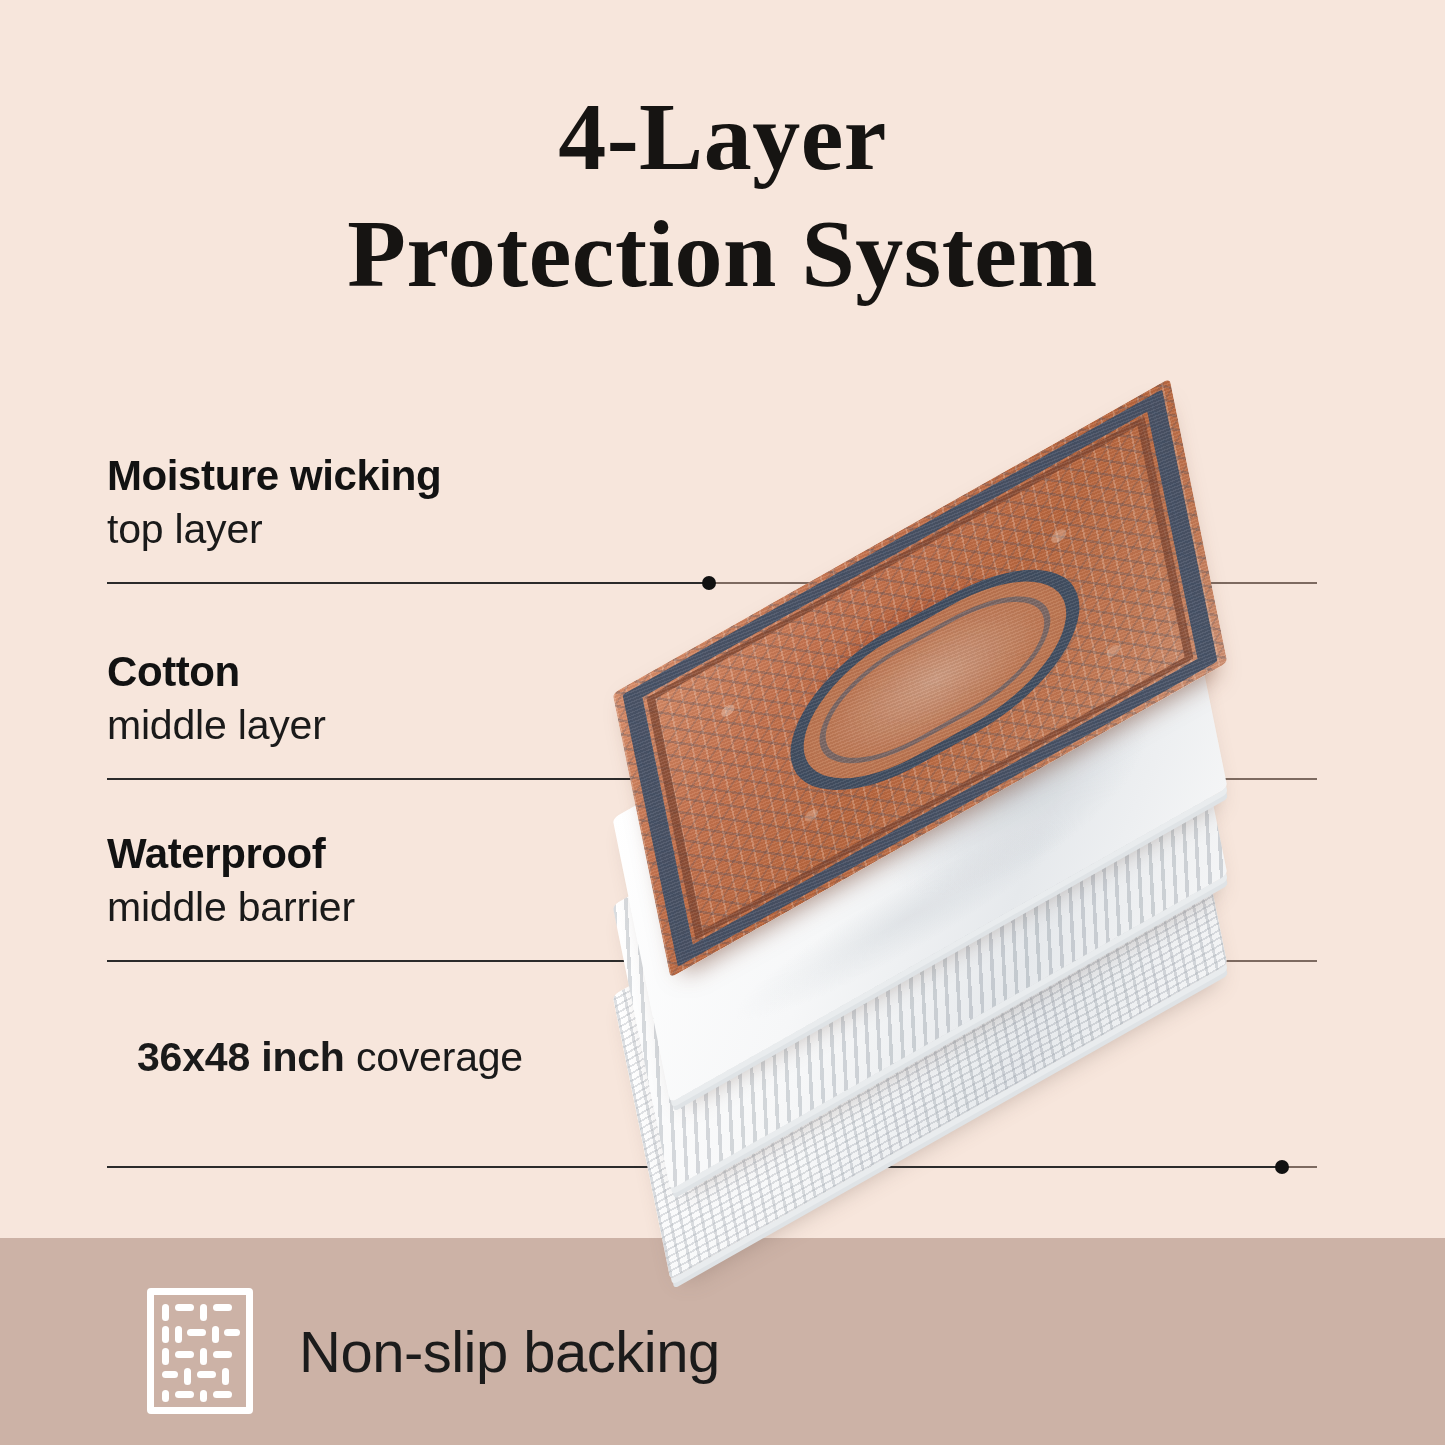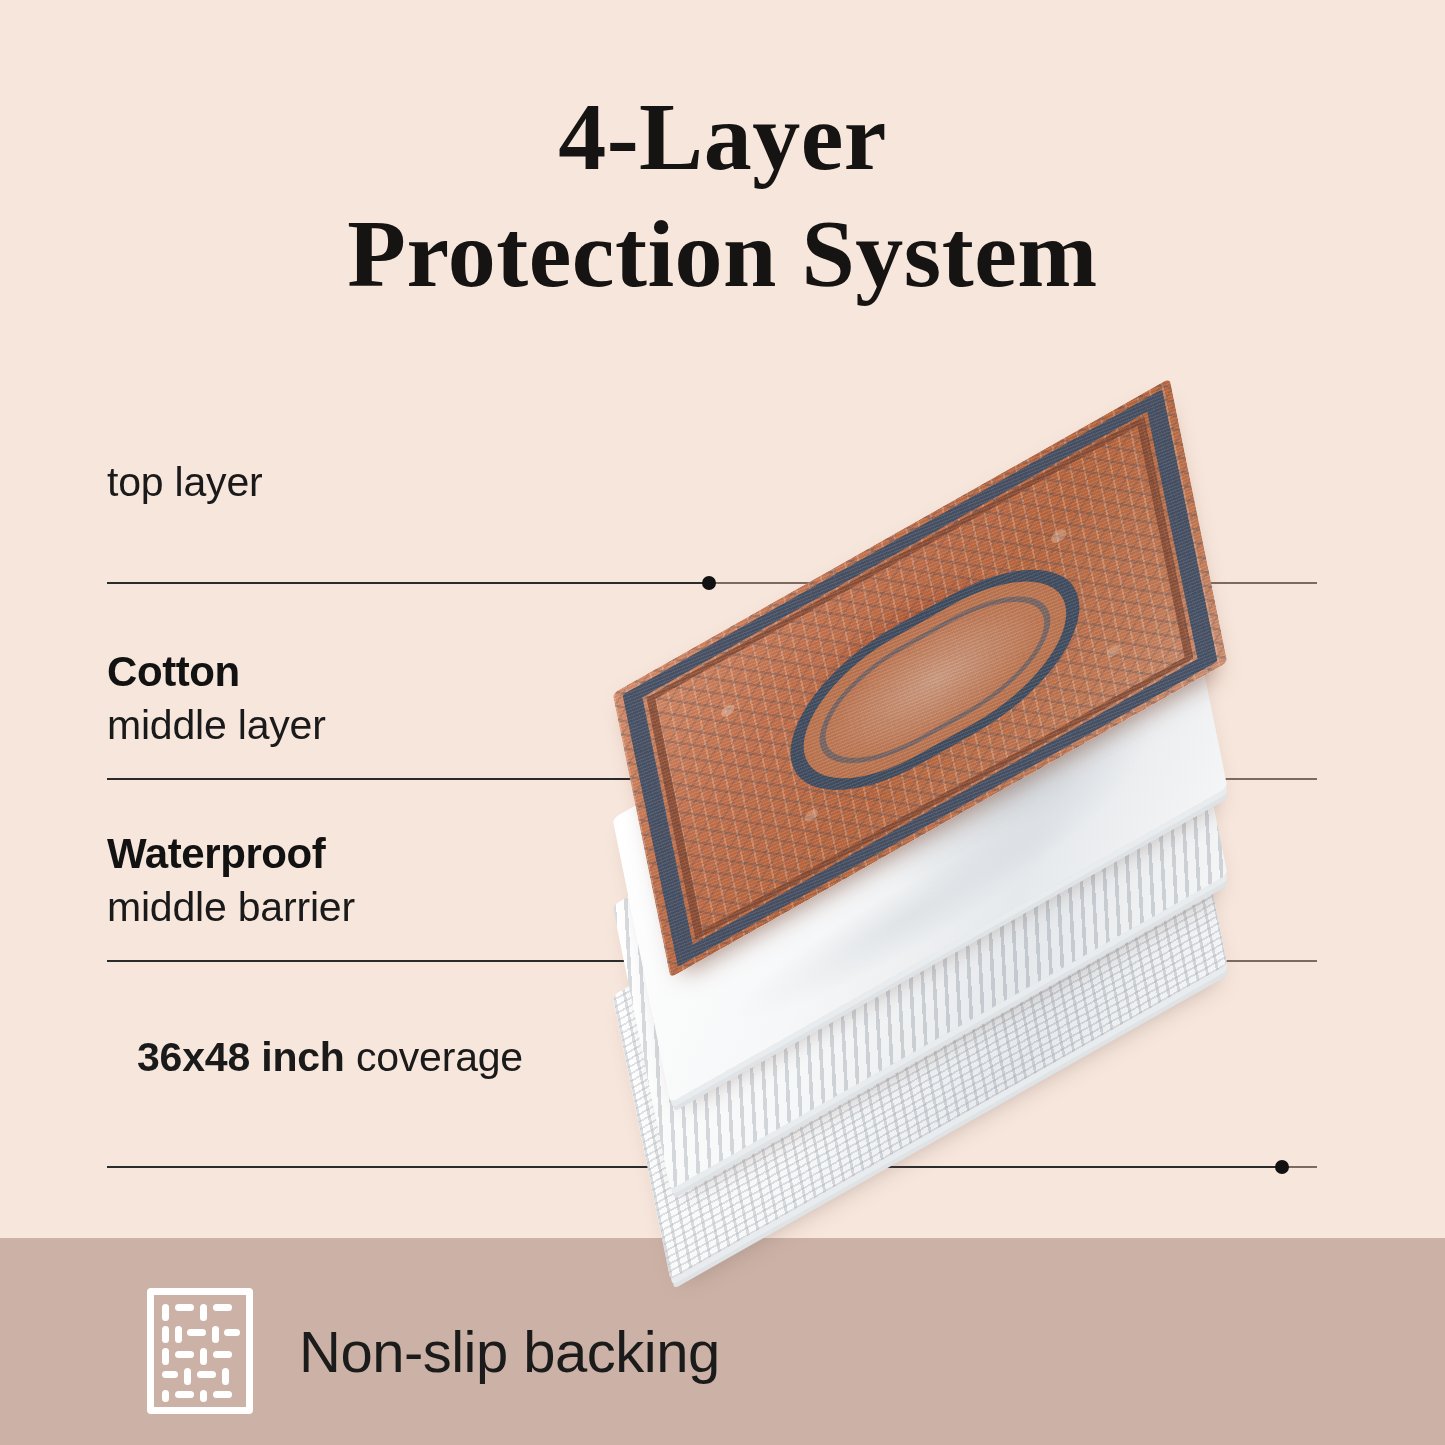--- a/index.html
+++ b/index.html
@@ -211,20 +211,21 @@
     <div class="sheet s1 rug">
       <div class="motif"></div>
       <div class="border-outer"></div>
       <div class="border-inner"></div>
       <div class="medallion"></div>
       <div class="pile"></div>
     </div>
   </div>
 
   <div class="callout c1">
+    <div class="head">Moisture wicking</div>
     <div class="sub">top layer</div>
     <div class="rule" style="top:130px;width:1210px;"></div>
     <div class="conn" style="top:130px;left:0;width:603px;">
       <span class="dot"></span>
     </div>
   </div>
 
   <div class="callout c2">
     <div class="head">Cotton</div>
     <div class="sub">middle layer</div>

